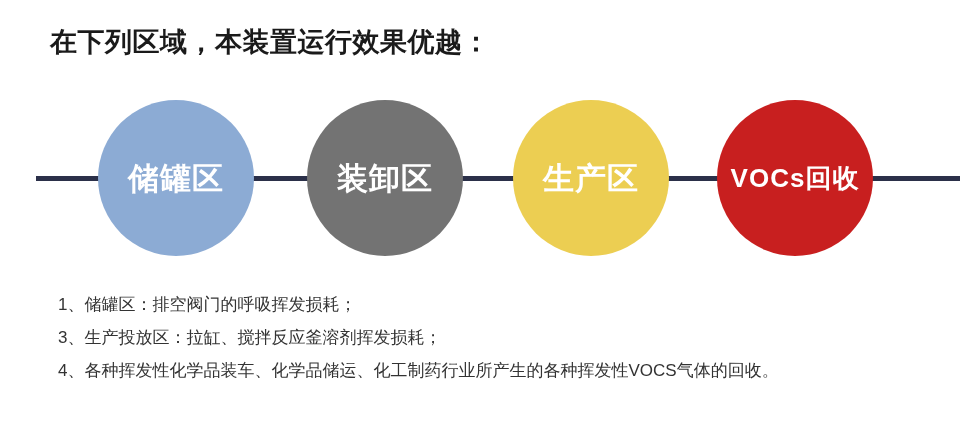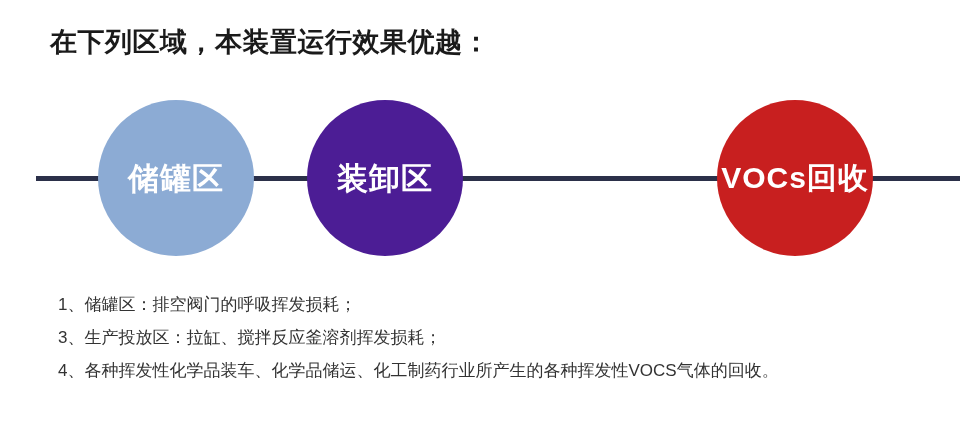--- a/index.html
+++ b/index.html
@@ -63,24 +63,24 @@
   }
   .node-label {
     font-size: 31px;
     font-weight: bold;
     color: #ffffff;
     letter-spacing: 1px;
     white-space: nowrap;
     line-height: 1;
   }
   .node-1 { left: 62px;  background: #8cabd4; }
-  .node-2 { left: 271px; background: #4c1d95; }
+  .node-2 { left: 271px; background: #737373; }
   .node-3 { left: 477px; background: #ecce52; }
   .node-4 { left: 681px; background: #c81f1f; }
-  .node-4 .node-label { font-size: 30px; }
+  .node-4 .node-label { font-size: 26px; }
 
   
   .notes {
     position: absolute;
     left: 22px;
     top: 288px;
     width: 910px;
   }
   .note-item {
     font-size: 17px;
@@ -101,20 +101,23 @@
     <div class="connector-line"></div>
 
     <div class="node node-1">
       <span class="node-label">储罐区</span>
     </div>
 
     <div class="node node-2">
       <span class="node-label">装卸区</span>
     </div>
 
+    <div class="node node-3">
+      <span class="node-label">生产区</span>
+    </div>
 
     <div class="node node-4">
       <span class="node-label">VOCs回收</span>
     </div>
 
   </div>
 
   <div class="notes">
     <div class="note-item">1、储罐区：排空阀门的呼吸挥发损耗；</div>
     <div class="note-item">3、生产投放区：拉缸、搅拌反应釜溶剂挥发损耗；</div>

